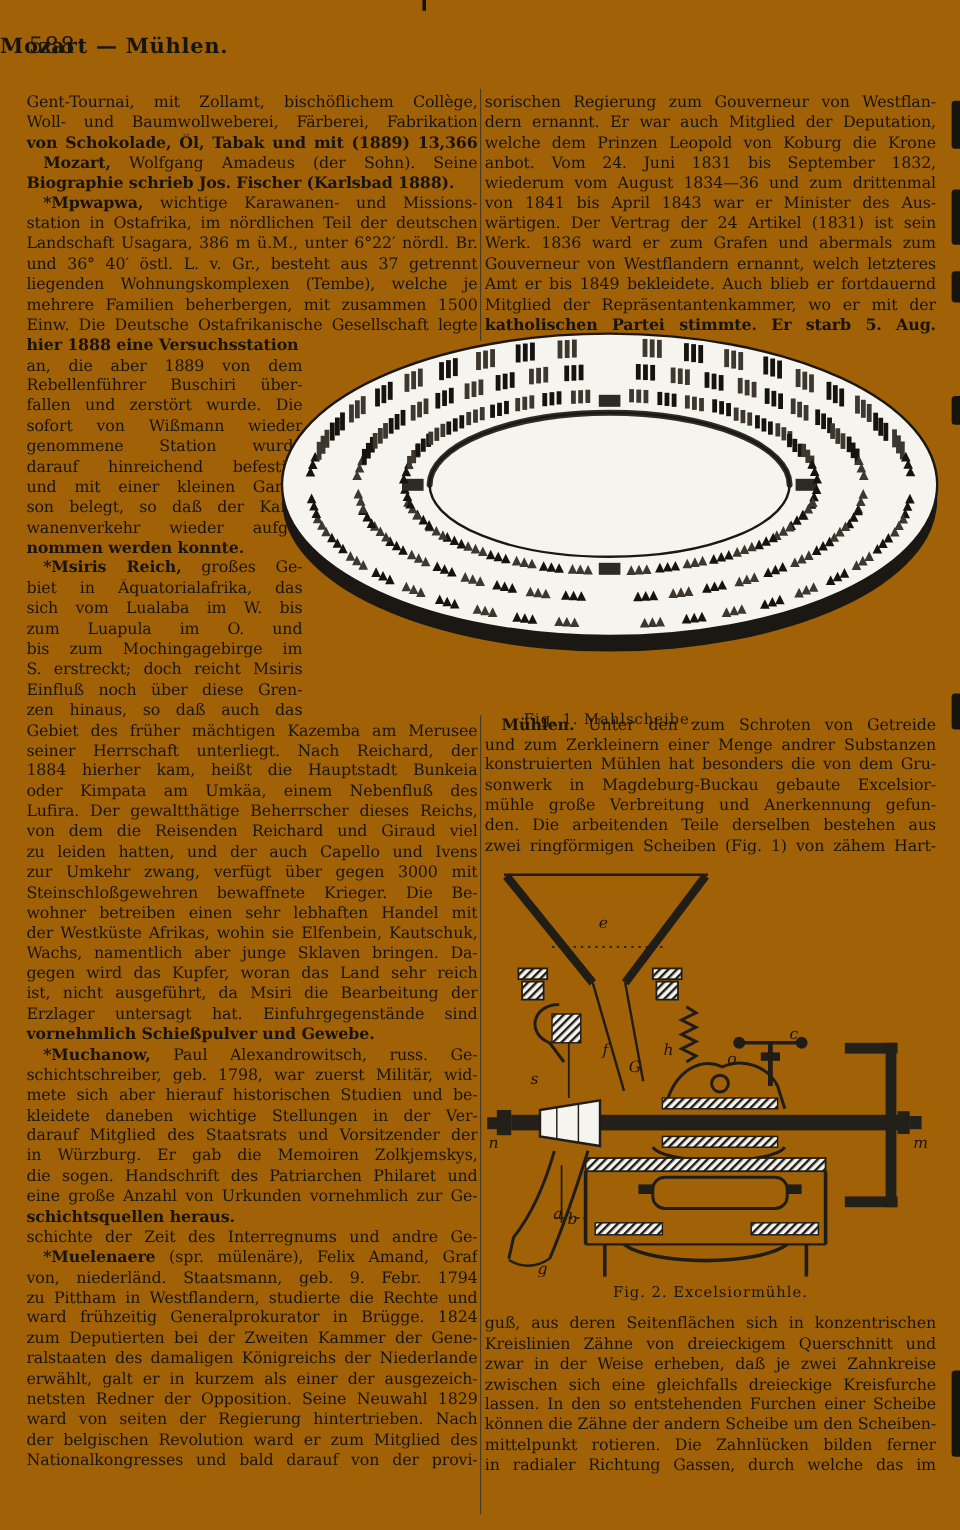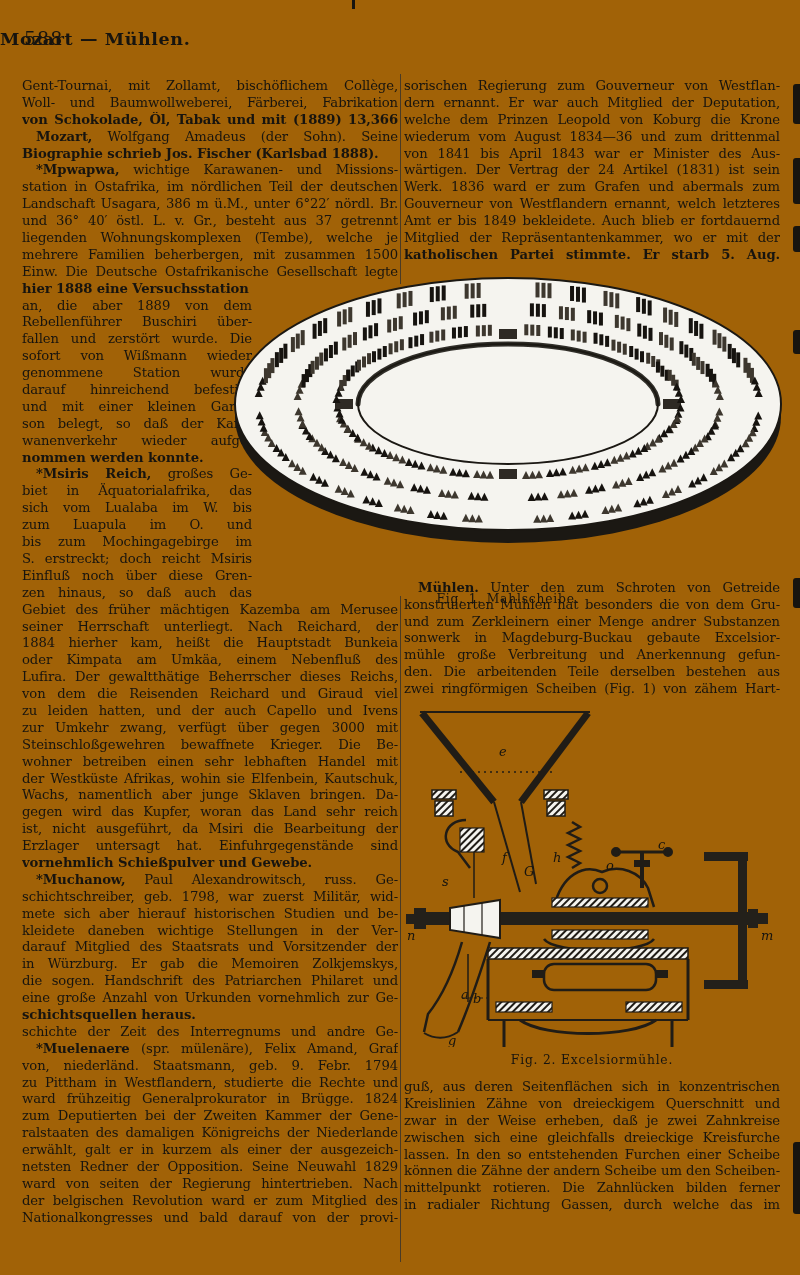--- a/index.html
+++ b/index.html
@@ -138,34 +138,35 @@
         <div class="tline">der belgischen Revolution ward er zum Mitglied des</div>
         <div class="tline">Nationalkongresses und bald darauf von der provi-</div>
       </div>
   </div>
 
   <div class="col" id="col-right">
     <div class="block">
         <div class="tline">sorischen Regierung zum Gouverneur von Westflan-</div>
         <div class="tline">dern ernannt. Er war auch Mitglied der Deputation,</div>
         <div class="tline">welche dem Prinzen Leopold von Koburg die Krone</div>
+        <div class="tline">anbot. Vom 24. Juni 1831 bis September 1832,</div>
         <div class="tline">wiederum vom August 1834—36 und zum drittenmal</div>
         <div class="tline">von 1841 bis April 1843 war er Minister des Aus-</div>
         <div class="tline">wärtigen. Der Vertrag der 24 Artikel (1831) ist sein</div>
         <div class="tline">Werk. 1836 ward er zum Grafen und abermals zum</div>
         <div class="tline">Gouverneur von Westflandern ernannt, welch letzteres</div>
         <div class="tline">Amt er bis 1849 bekleidete. Auch blieb er fortdauernd</div>
         <div class="tline">Mitglied der Repräsentantenkammer, wo er mit der</div>
         <div class="tline endline">katholischen Partei stimmte. Er starb 5. Aug. 1862.</div>
       </div>
     <div class="spacer-fig1"></div>
     <div class="block indent">
         <div class="tline"><span class="lead">Mühlen.</span> Unter den zum Schroten von Getreide</div>
+        <div class="tline">und zum Zerkleinern einer Menge andrer Substanzen</div>
         <div class="tline">konstruierten Mühlen hat besonders die von dem Gru-</div>
-        <div class="tline">und zum Zerkleinern einer Menge andrer Substanzen</div>
         <div class="tline">sonwerk in Magdeburg-Buckau gebaute Excelsior-</div>
         <div class="tline">mühle große Verbreitung und Anerkennung gefun-</div>
         <div class="tline">den. Die arbeitenden Teile derselben bestehen aus</div>
         <div class="tline">zwei ringförmigen Scheiben (Fig. 1) von zähem Hart-</div>
       </div>
 
     <div class="fig2-block">
       <svg id="fig2-svg" viewBox="0 0 376 345" width="376" height="345">
         <defs>
           <pattern id="hz" width="5" height="5" patternTransform="rotate(45)" patternUnits="userSpaceOnUse">

